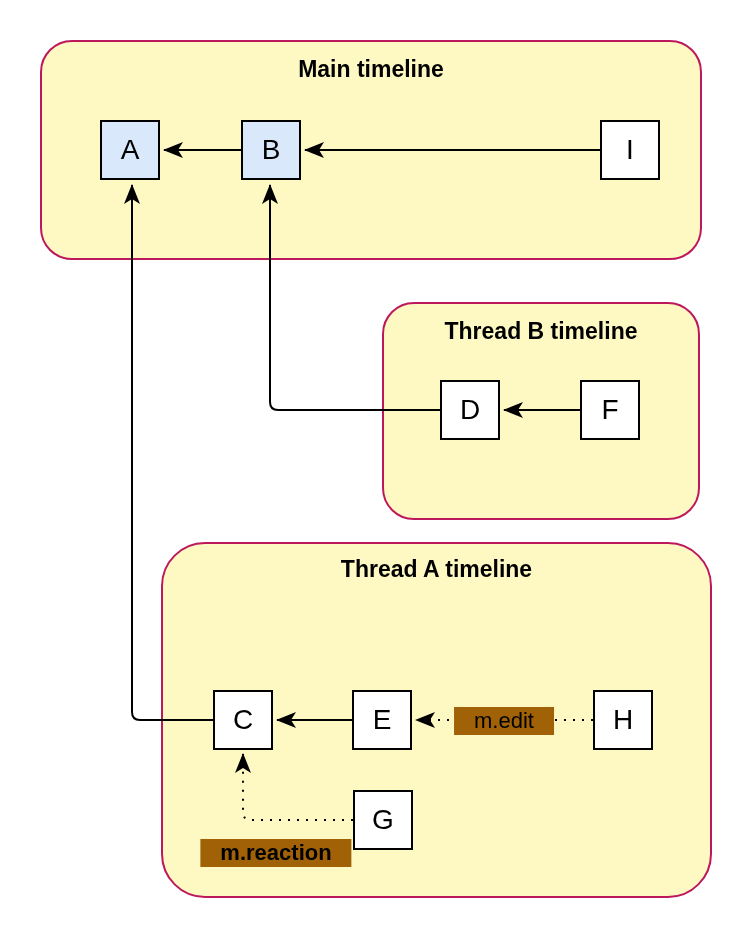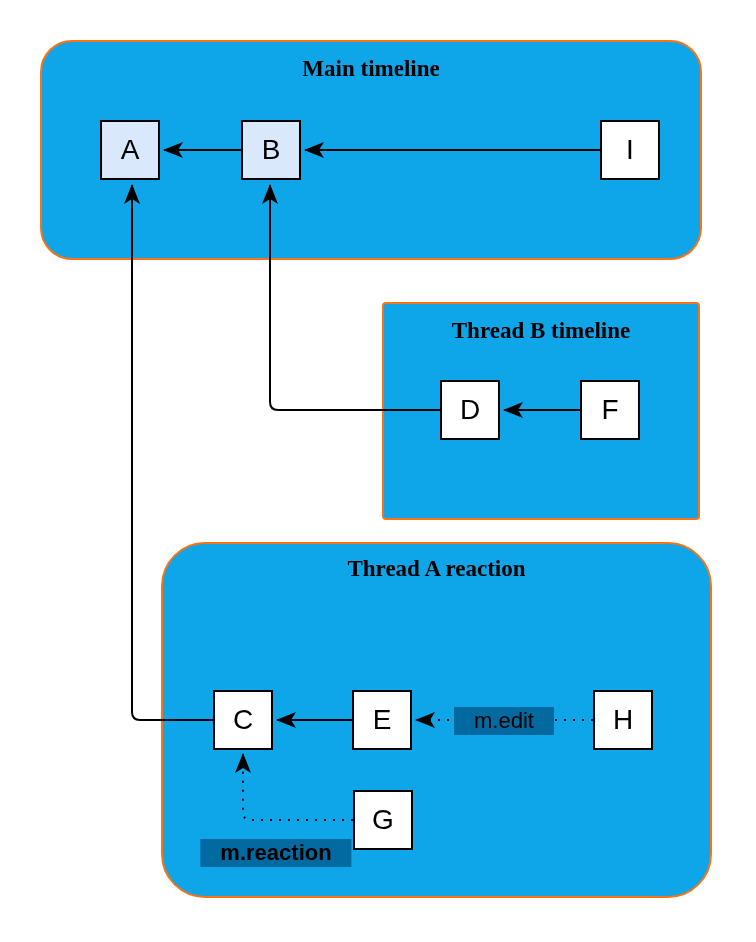--- a/index.html
+++ b/index.html
@@ -7,35 +7,34 @@
     position: relative;
     width: 756px;
     height: 942px;
     background: #ffffff;
     font-family: "Liberation Sans", sans-serif;
     color: #000;
     overflow: hidden;
   }
   .container-box {
     position: absolute;
-    background: #0ea5e9;
-    border: 2px solid #f97316;
+    background: #fef9c3;
+    border: 2px solid #be185d;
     box-sizing: border-box;
-    font-family: Liberation Serif, serif;
   }
   .container-title {
     position: absolute;
     left: 0; right: 0;
     text-align: center;
     font-size: 23px;
     font-weight: bold;
     color: #000;
   }
   #c-main     { left: 40px;  top: 40px;  width: 662px; height: 220px; border-radius: 32px; }
-  #c-threadb  { left: 382px; top: 302px; width: 318px; height: 218px; border-radius: 4px; }
+  #c-threadb  { left: 382px; top: 302px; width: 318px; height: 218px; border-radius: 32px; }
   #c-threada  { left: 161px; top: 542px; width: 551px; height: 356px; border-radius: 44px; }
   #c-main  .container-title    { top: 14px; }
   #c-threadb .container-title  { top: 14px; }
   #c-threada .container-title  { top: 12px; }
 
   .node {
     position: absolute;
     width: 60px;
     height: 60px;
     box-sizing: border-box;
@@ -68,21 +67,21 @@
     stroke: #000;
     stroke-width: 2;
   }
   svg.edges path.dotted {
     stroke-dasharray: 2 7;
   }
 
   .edge-label {
     position: absolute;
     transform: translate(-50%, -50%);
-    background: #0369a1;
+    background: #a16207;
     padding: 1px 20px;
     font-size: 22px;
     white-space: nowrap;
     color: #000;
   }
   #lbl-medit     { left: 504px; top: 721px; }
   #lbl-mreaction { left: 276px; top: 853px; font-weight: bold; }
 </style>
 </head>
 <body>
@@ -91,21 +90,21 @@
 
   <div class="container-box" id="c-main">
     <div class="container-title">Main timeline</div>
   </div>
 
   <div class="container-box" id="c-threadb">
     <div class="container-title">Thread B timeline</div>
   </div>
 
   <div class="container-box" id="c-threada">
-    <div class="container-title">Thread A reaction</div>
+    <div class="container-title">Thread A timeline</div>
   </div>
 
   <svg class="edges" viewBox="0 0 756 942">
     <defs>
       <marker id="arrow" viewBox="0 0 22 18" refX="20" refY="9" markerWidth="22" markerHeight="18" orient="auto" markerUnits="userSpaceOnUse">
         <path d="M 1 1 L 21 9 L 1 17 L 6 9 Z" fill="#000"></path>
       </marker>
     </defs>
     <path class="edge" d="M 241 150 L 164 150" marker-end="url(#arrow)"></path>
     <path class="edge" d="M 600 150 L 305 150" marker-end="url(#arrow)"></path>

